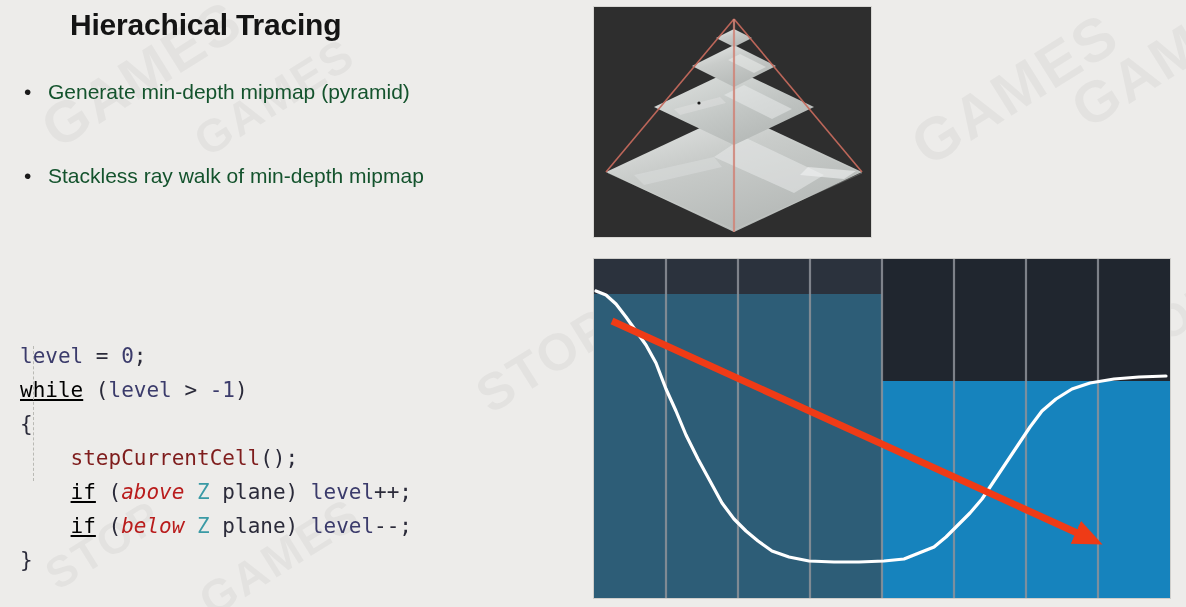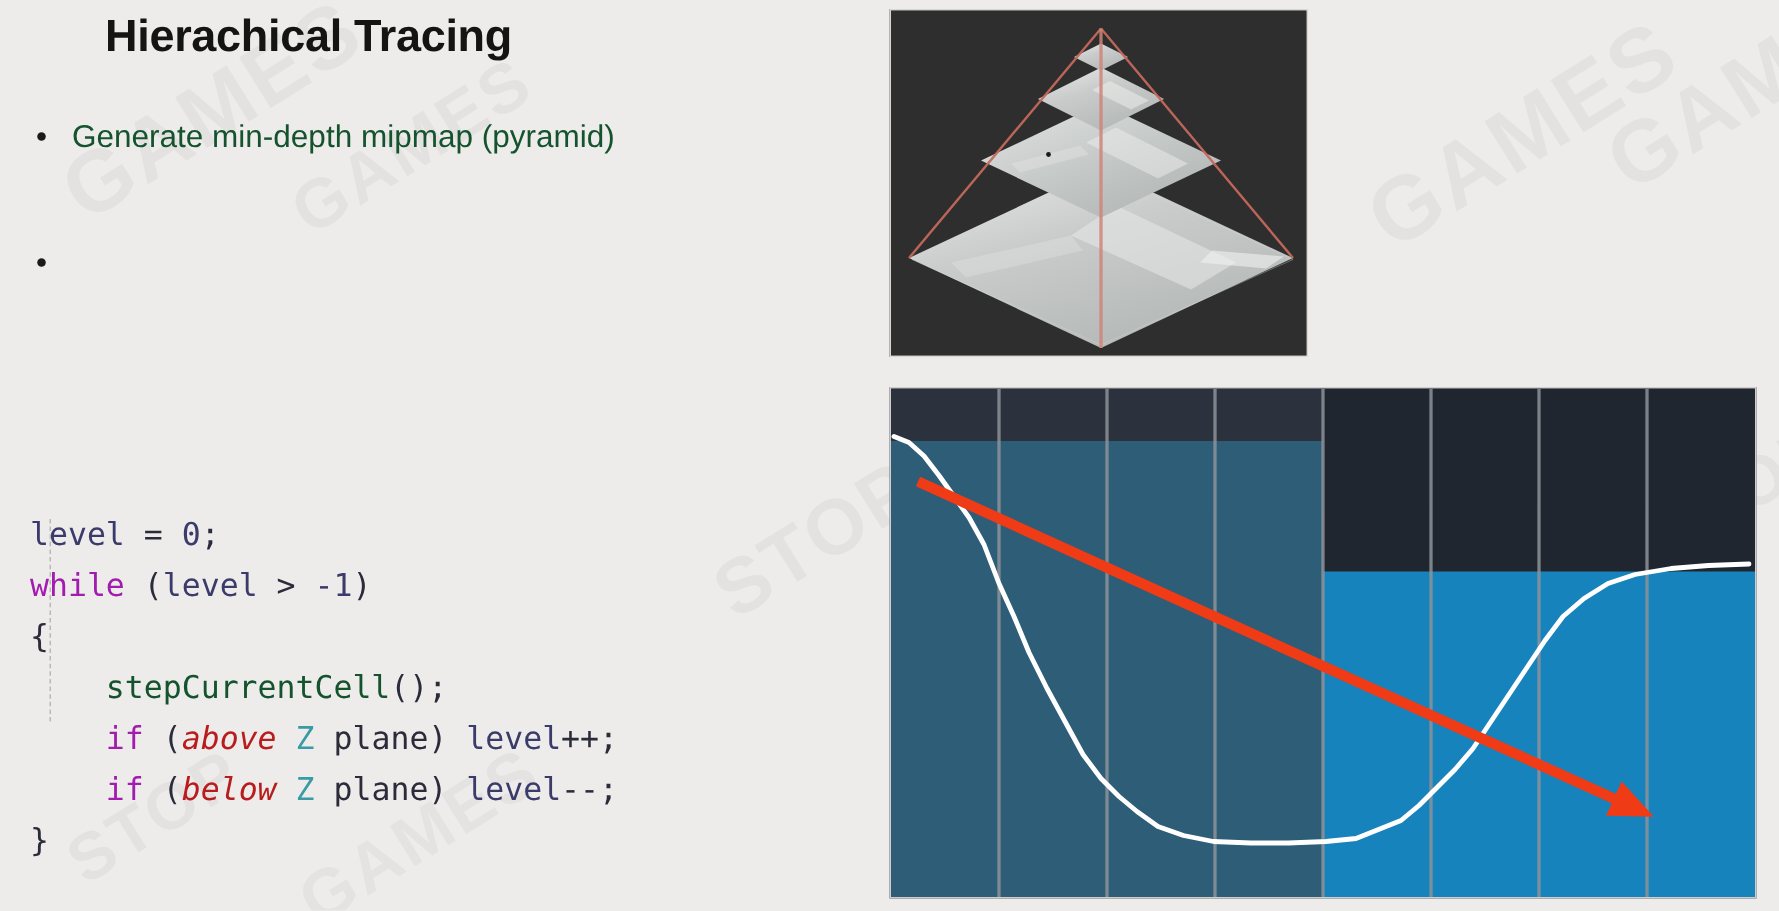--- a/index.html
+++ b/index.html
@@ -83,25 +83,25 @@
     top: 271px;
     width: 540px;
     font-family: "DejaVu Sans Mono", monospace;
     font-size: 21px;
     line-height: 34px;
     color: #2b2b3a;
     z-index: 3;
     white-space: pre;
   }
   .code-line { position: relative; height: 34px; }
-  .tok-kw      { color: #a21caf; }
+  .tok-kw      { color: #000000; text-decoration: underline; }
   .tok-var     { color: #3b3b6b; }
   .tok-num     { color: #3b3b6b; }
   .tok-punct   { color: #2b2b3a; }
-  .tok-func    { color: #14532d; }
+  .tok-func    { color: #7f1d1d; }
   .tok-ital    { color: #b91c1c; font-style: italic; }
   .tok-type    { color: #3a9aa5; }
   .tok-op      { color: #2b2b3a; }
   .indent-guide {
     position: absolute;
     left: 13px;
     top: 75px;
     width: 0;
     height: 135px;
     border-left: 1px dashed #b9b9b4;
@@ -152,20 +152,21 @@
 
 <div class="slide-title">Hierachical Tracing</div>
 
 <div class="bullet-list">
   <div class="bullet-row">
     <span class="bullet-dot">•</span>
     <span class="bullet-text">Generate min-depth mipmap (pyramid)</span>
   </div>
   <div class="bullet-row">
     <span class="bullet-dot">•</span>
+    <span class="bullet-text">Stackless ray walk of min-depth mipmap</span>
   </div>
 </div>
 
 <div class="code-block" id="code-block">
   <div class="indent-guide"></div>
 <div class="code-line"><span class="tok-var">level</span><span class="tok-op"> = </span><span class="tok-num">0</span><span class="tok-punct">;</span></div><div class="code-line"><span class="tok-kw">while</span><span class="tok-punct"> (</span><span class="tok-var">level</span><span class="tok-op"> &gt; </span><span class="tok-num">-1</span><span class="tok-punct">)</span></div><div class="code-line"><span class="tok-punct">{</span></div><div class="code-line"><span class="tok-func">    stepCurrentCell</span><span class="tok-punct">();</span></div><div class="code-line"><span class="tok-punct">    </span><span class="tok-kw">if</span><span class="tok-punct"> (</span><span class="tok-ital">above</span><span class="tok-punct"> </span><span class="tok-type">Z</span><span class="tok-punct"> plane) </span><span class="tok-var">level</span><span class="tok-op">++;</span></div><div class="code-line"><span class="tok-punct">    </span><span class="tok-kw">if</span><span class="tok-punct"> (</span><span class="tok-ital">below</span><span class="tok-punct"> </span><span class="tok-type">Z</span><span class="tok-punct"> plane) </span><span class="tok-var">level</span><span class="tok-op">--;</span></div><div class="code-line"><span class="tok-punct">}</span></div></div>
 
 <div class="pyramid-panel">
   <svg width="277" height="230" viewBox="0 0 277 230">
     <defs>

